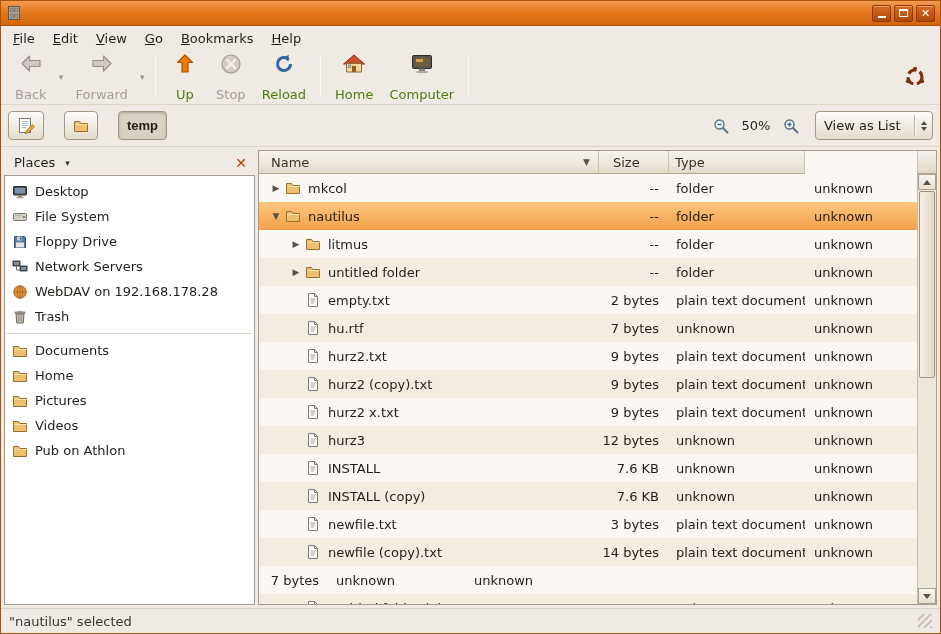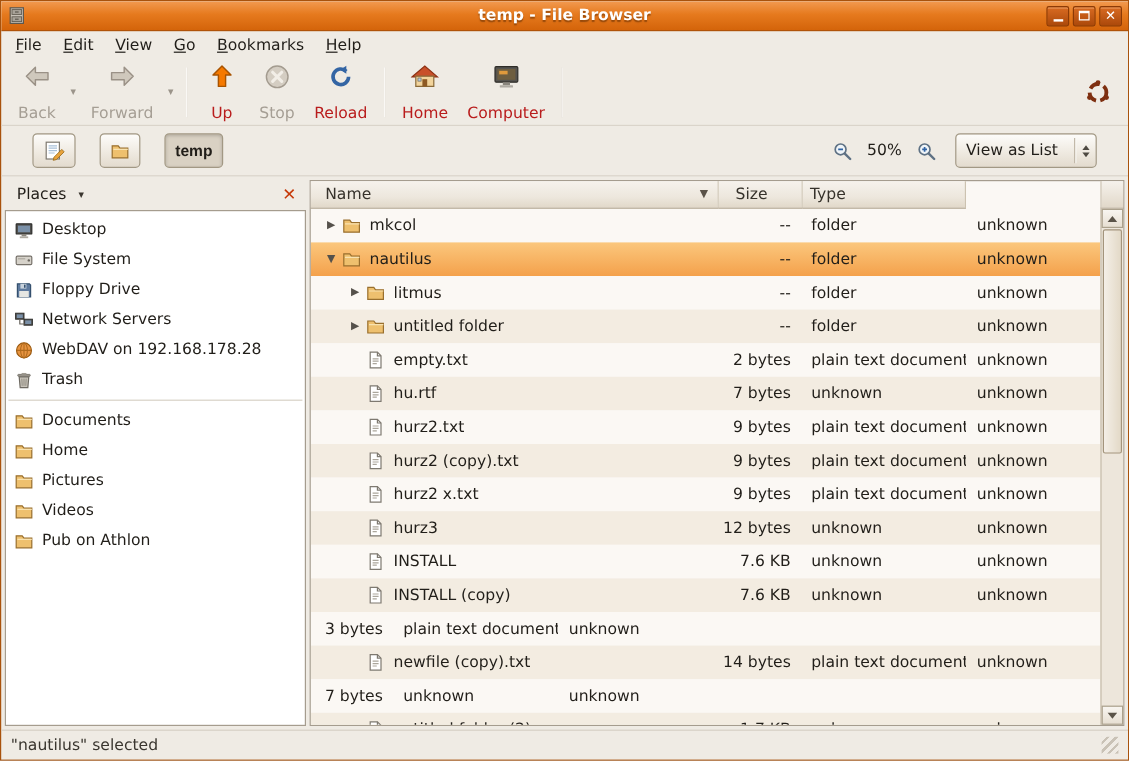--- a/index.html
+++ b/index.html
@@ -19,28 +19,28 @@
   .g-close{font-size:11px;font-weight:bold;line-height:1;font-style:normal;}
 
   
   .menubar{height:24px;flex:none;display:flex;align-items:center;padding:0 4px;gap:2px;}
   .menu-item{padding:3px 8px;border-radius:2px;}
 
   
   .toolbar{height:55px;flex:none;display:flex;align-items:center;padding:0 6px;border-bottom:1px solid #DAD4CA;}
   .toolbar-items{display:flex;align-items:center;height:100%;}
   .tbtn{display:flex;flex-direction:column;align-items:center;justify-content:center;gap:11px;padding:3px 8px;min-width:46px;height:49px;border-radius:3px;}
-  .tbtn .lbl{font-size:13px;color:#b91c1c;}
+  .tbtn .lbl{font-size:13px;color:#4d7c0f;}
   .tbtn.disabled .lbl{color:#A59E94;}
   .tdrop{width:13px;height:49px;display:flex;align-items:center;justify-content:center;color:#9B948A;font-size:9px;}
   .tsep{width:1px;height:42px;background:#CFC8BC;border-right:1px solid #FAF8F5;margin:0 6px;}
   .tb-logo{margin-left:auto;margin-right:8px;display:flex;}
 
   
-  .locationbar{height:42px;flex:none;display:flex;align-items:center;gap:20px;padding:0 26px;border-bottom:1px solid #DAD4CA;}
+  .locationbar{height:42px;flex:none;display:flex;align-items:center;gap:20px;padding:0 7px;border-bottom:1px solid #DAD4CA;}
   .lbtn{height:29px;display:inline-flex;align-items:center;gap:5px;padding:0 8px;
     background:linear-gradient(180deg,#FDFCFA,#EFEAE1 55%,#E3DBCE);border:1px solid #A29884;border-radius:4px;font-size:13px;color:#211E19;}
   .lbtn.pressed{background:#D9D1C3;box-shadow:inset 0 1px 3px rgba(0,0,0,.22);font-weight:bold;}
   .loc-right{margin-left:auto;display:flex;align-items:center;gap:9px;}
   .flatbtn{display:flex;align-items:center;justify-content:center;padding:3px;border-radius:3px;}
   .zoom-label{min-width:30px;text-align:center;}
   .combo{height:29px;width:118px;display:flex;align-items:center;
     background:linear-gradient(180deg,#FDFCFA,#EFEAE1 55%,#E3DBCE);border:1px solid #A29884;border-radius:4px;padding-left:8px;margin-left:4px;}
   .combo-sep{width:1px;height:21px;background:#C2B9A9;box-shadow:1px 0 0 #FBF9F6;margin-left:auto;}
   .combo-arrows{width:17px;display:flex;flex-direction:column;align-items:center;gap:2px;}
@@ -118,21 +118,20 @@
   <div class="titlebar">
     <span class="icon">
         <svg width="16" height="16" viewBox="0 0 16 16">
           <rect x="2.5" y="1.5" width="11" height="13" fill="#C8C2B8" stroke="#5E584E"></rect>
           <rect x="4" y="3" width="8" height="4" fill="#A8A298" stroke="#5E584E" stroke-width=".7"></rect>
           <rect x="4" y="9" width="8" height="4" fill="#A8A298" stroke="#5E584E" stroke-width=".7"></rect>
           <rect x="6.5" y="4.5" width="3" height="1" fill="#5E584E"></rect>
           <rect x="6.5" y="10.5" width="3" height="1" fill="#5E584E"></rect>
         </svg>
       </span>
-    <span class="title">temp - File Browser</span>
     <span class="win-controls">
       <span class="wbtn">
           <i class="g-min"></i>
         </span>
       <span class="wbtn">
           <i class="g-max"></i>
         </span>
       <span class="wbtn">
           <i class="g-close">✕</i>
         </span>
@@ -622,20 +621,32 @@
                     <path d="M5.5 7h5M5.5 9h5M5.5 11h3.5" stroke="#ABA69C"></path>
                   </svg>
                 </span>
                 <span class="fname">INSTALL (copy)</span>
               </div>
               <div class="cell c-size">7.6 KB</div>
               <div class="cell c-type">unknown</div>
               <div class="cell c-mod">unknown</div>
             </div>
             <div class="frow even">
+              <div class="cell c-name">
+                <span class="indent" style="width: 20px;"></span>
+                <span class="expander"></span>
+                <span class="icon">
+                  <svg width="16" height="16" viewBox="0 0 16 16">
+                    <path d="M3.5 1.5h6l3 3v10h-9z" fill="#fff" stroke="#7E7970"></path>
+                    <path d="M9.5 1.5v3h3" fill="none" stroke="#7E7970"></path>
+                    <path d="M5.5 7h5M5.5 9h5M5.5 11h3.5" stroke="#ABA69C"></path>
+                  </svg>
+                </span>
+                <span class="fname">newfile.txt</span>
+              </div>
               <div class="cell c-size">3 bytes</div>
               <div class="cell c-type">plain text document</div>
               <div class="cell c-mod">unknown</div>
             </div>
             <div class="frow odd">
               <div class="cell c-name">
                 <span class="indent" style="width: 20px;"></span>
                 <span class="expander"></span>
                 <span class="icon">
                   <svg width="16" height="16" viewBox="0 0 16 16">

